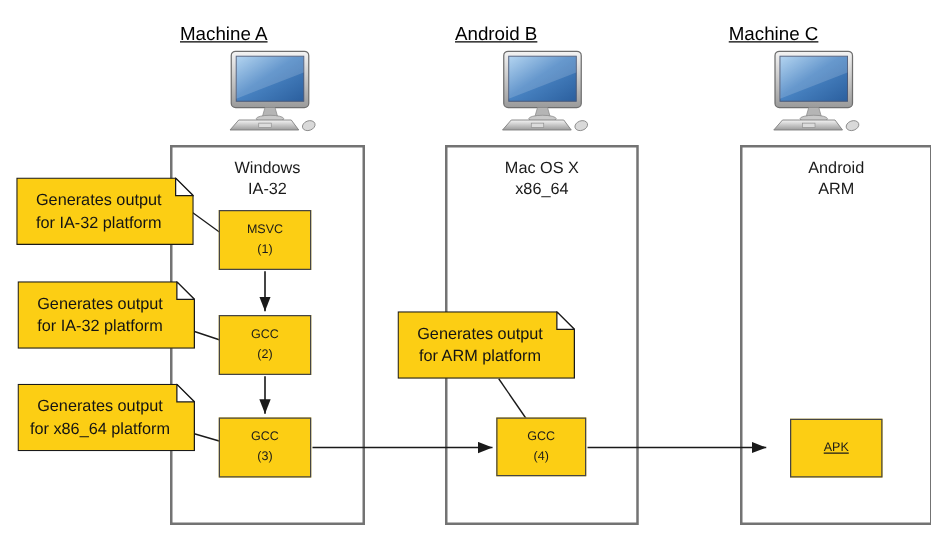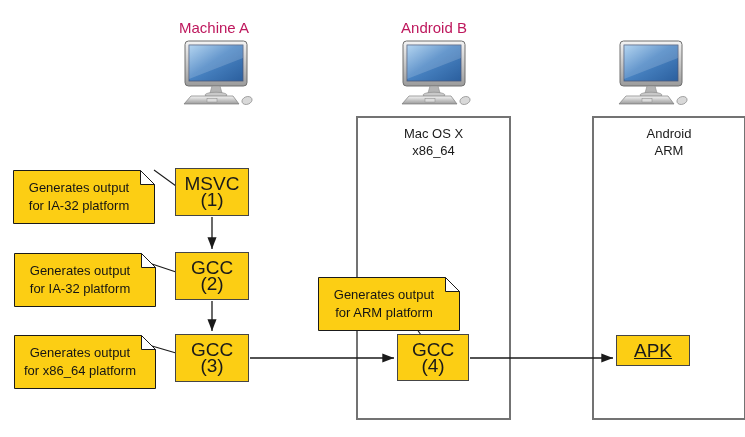--- a/index.html
+++ b/index.html
@@ -1,35 +1,35 @@
 <!DOCTYPE html>
 <html><head>
 <meta charset="utf-8">
 <style>
   html,body{margin:0;padding:0;background:#ffffff;}
   .canvas{
     position:relative;width:745px;height:437px;background:#ffffff;overflow:hidden;
     font-family:"Liberation Sans",sans-serif;color:#1a1a1a;
   }
   .title{
-    position:absolute;width:140px;text-align:center;font-size:15px;line-height:18px;color:#be185d;
+    position:absolute;width:140px;text-align:left;font-size:15px;line-height:18px;color:#000000;text-decoration:underline;
   }
   .machine-box{
     position:absolute;box-sizing:border-box;border:2px solid #737373;background:#ffffff;
   }
   .os-label{
     position:absolute;top:7px;left:0;right:0;text-align:center;
     font-size:13px;line-height:17px;white-space:pre-line;color:#1a1a1a;
   }
   .node{
     position:absolute;box-sizing:border-box;background:#FCCE14;border:1.5px solid #454545;
     display:flex;flex-direction:column;align-items:center;justify-content:center;
-    font-size:19px;line-height:16px;text-align:center;z-index:3;
+    font-size:10px;line-height:16px;text-align:center;z-index:3;
   }
-  .note{position:absolute;width:142px;height:54px;z-index:3;margin-top:28px;}
+  .note{position:absolute;width:142px;height:54px;z-index:3;}
   .note svg{position:absolute;left:0;top:0;}
   .note .note-text{
     position:absolute;left:0;top:0;right:10px;bottom:0;
     display:flex;align-items:center;justify-content:center;text-align:center;
     font-size:13px;line-height:18px;white-space:pre-line;color:#141414;
   }
   .overlay{position:absolute;left:0;top:0;z-index:2;pointer-events:none;}
   .pc-icon{position:absolute;z-index:1;}
   .defs-holder{position:absolute;width:0;height:0;overflow:hidden;}
 </style>
@@ -57,31 +57,36 @@
         <ellipse cx="37" cy="55" rx="11" ry="2.8" fill="#c9c9c9" stroke="#8a8a8a" stroke-width="0.6"></ellipse>
         <polygon points="12,56 54,56 60,64 5,64" fill="url(#frm)" stroke="#7d7d7d" stroke-width="0.7"></polygon>
         <rect x="28" y="58.5" width="10" height="3.5" fill="#dcdcdc" stroke="#8a8a8a" stroke-width="0.5"></rect>
         <ellipse cx="68" cy="60.5" rx="5.2" ry="3.8" fill="#d9d9d9" stroke="#8a8a8a" stroke-width="0.7" transform="rotate(-20 68 60.5)"></ellipse>
       </symbol>
     </defs>
   </svg>
 
   <div class="title" style="left:144px;top:19px;">Machine A</div>
   <div class="title" style="left:364px;top:19px;">Android B</div>
+  <div class="title" style="left:583px;top:19px;">Machine C</div>
 
   <svg class="pc-icon" style="left:179px;top:40px;" width="76" height="66">
       <use href="#pc-icon"></use>
     </svg>
   <svg class="pc-icon" style="left:397px;top:40px;" width="76" height="66">
       <use href="#pc-icon"></use>
     </svg>
   <svg class="pc-icon" style="left:614px;top:40px;" width="76" height="66">
       <use href="#pc-icon"></use>
     </svg>
 
+  <div class="machine-box" style="left:136px;top:116px;width:156px;height:304px;">
+    <div class="os-label">Windows
+IA-32</div>
+  </div>
   <div class="machine-box" style="left:356px;top:116px;width:155px;height:304px;">
     <div class="os-label">Mac OS X
 x86_64</div>
   </div>
   <div class="machine-box" style="left:592px;top:116px;width:154px;height:304px;">
     <div class="os-label">Android
 ARM</div>
   </div>
 
   <svg class="overlay" width="745" height="437">
@@ -111,21 +116,21 @@
     <div>(2)</div>
   </div>
   <div class="node" style="left:175px;top:334px;width:74px;height:48px;">
     <div>GCC</div>
     <div>(3)</div>
   </div>
   <div class="node" style="left:397px;top:334px;width:72px;height:47px;">
     <div>GCC</div>
     <div>(4)</div>
   </div>
-  <div class="node" style="left:616px;top:335px;width:74px;height:31px;text-decoration:underline;">
+  <div class="node" style="left:632px;top:335px;width:74px;height:47px;text-decoration:underline;">
     <div>APK</div>
     <div></div>
   </div>
 
   <div class="note" style="left:13px;top:142px;">
     <svg width="142" height="54">
       <polygon points="0.5,0.5 127.5,0.5 141.5,14.5 141.5,53.5 0.5,53.5" fill="#FCCE14" stroke="#1a1a1a"></polygon>
       <polygon points="127.5,0.5 141.5,14.5 127.5,14.5" fill="#ffffff" stroke="#1a1a1a"></polygon>
     </svg>
     <div class="note-text">Generates output

